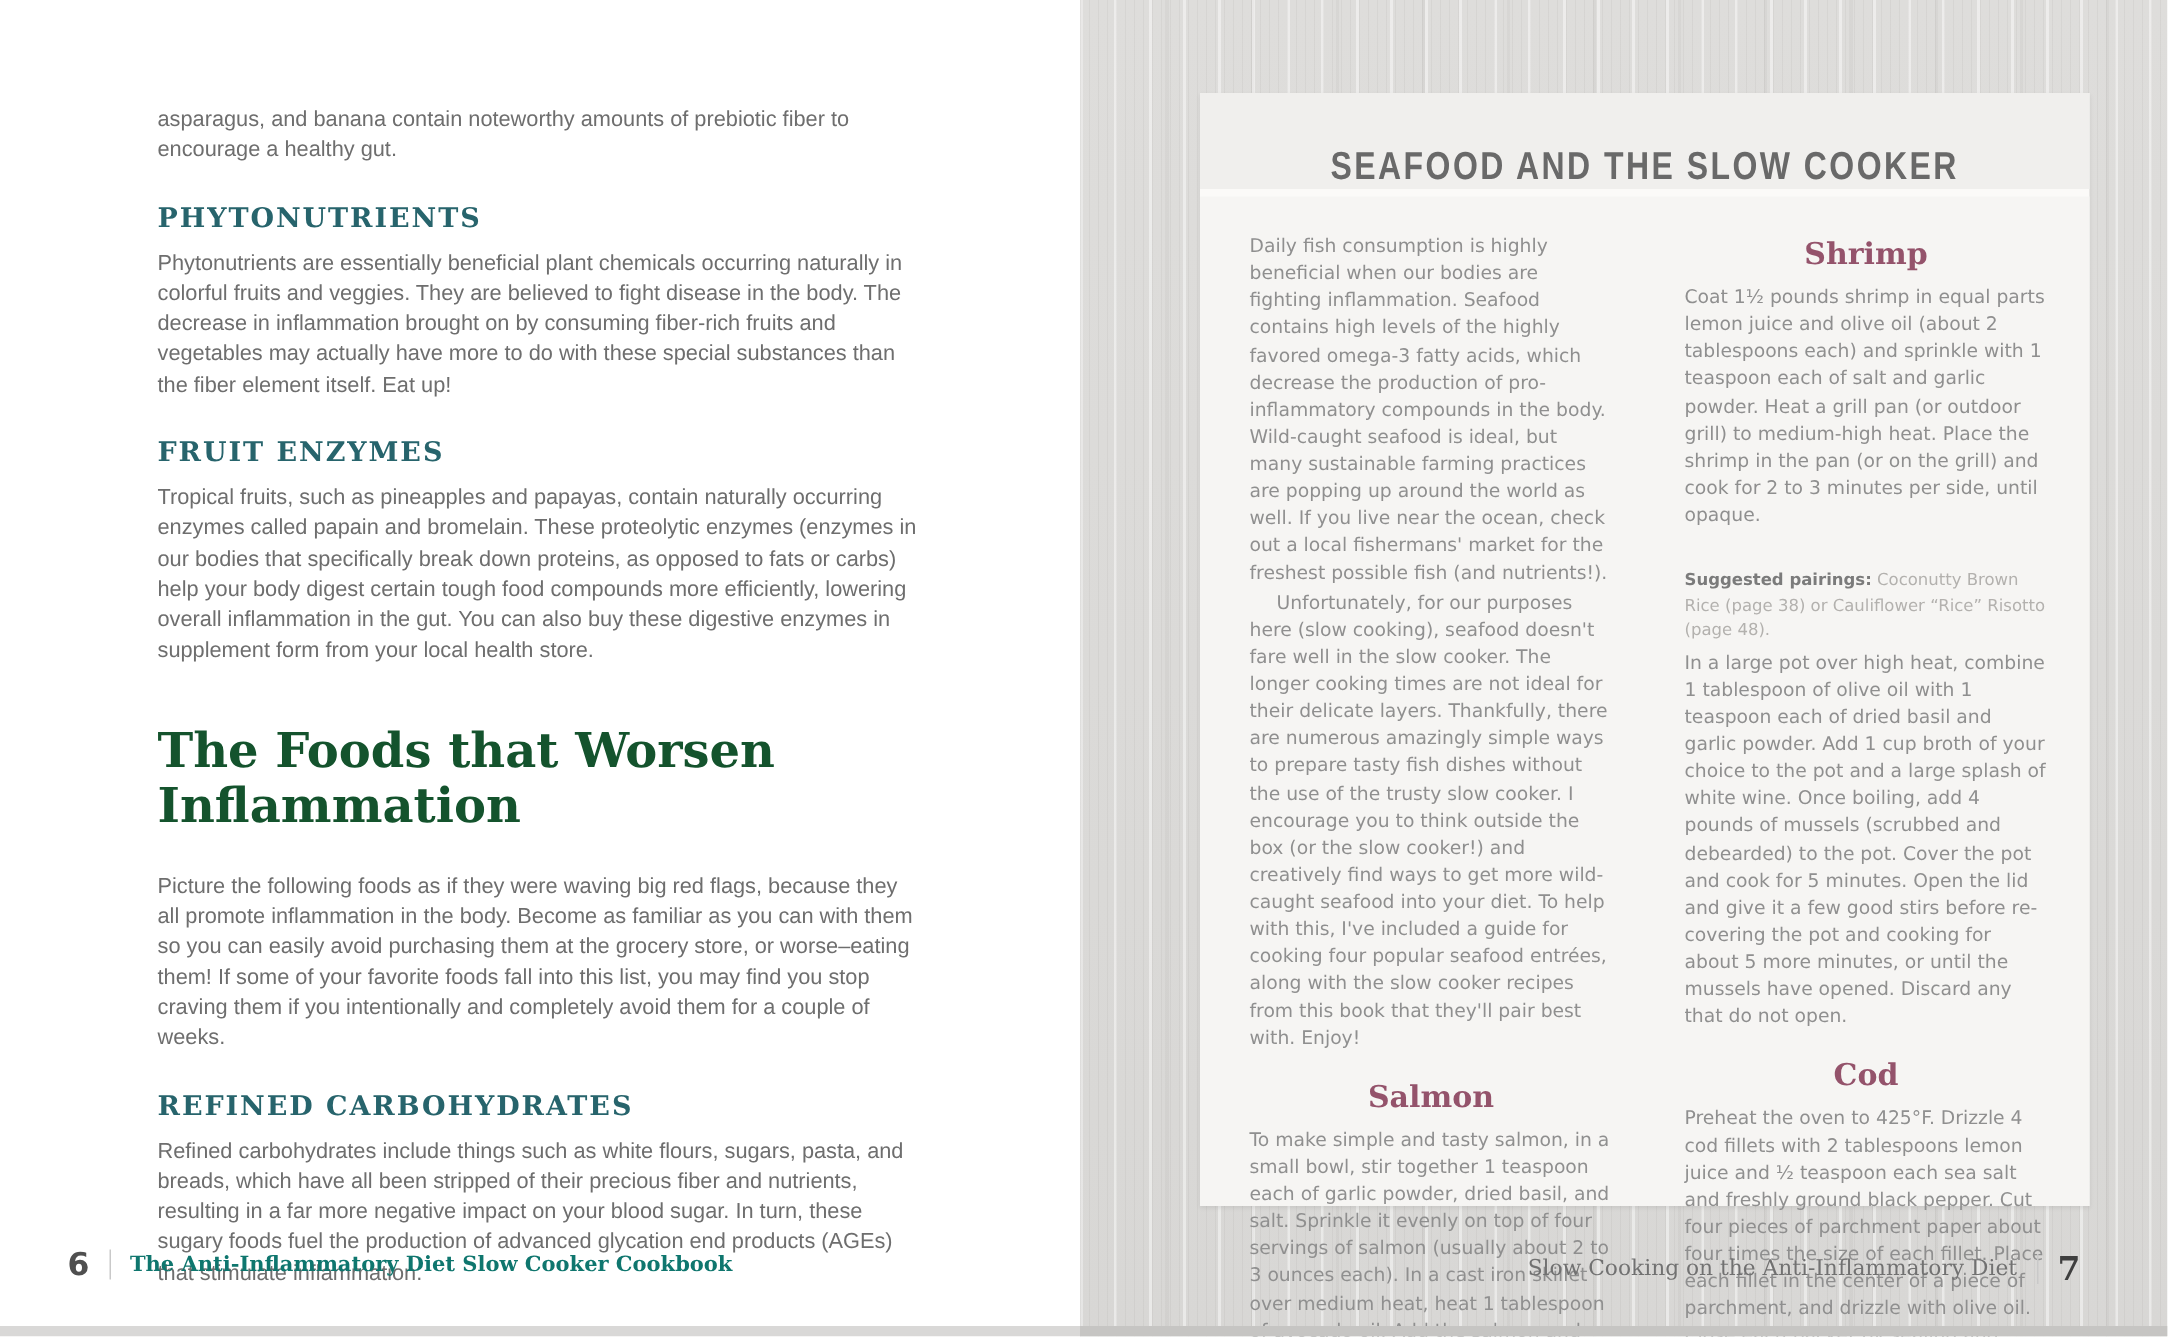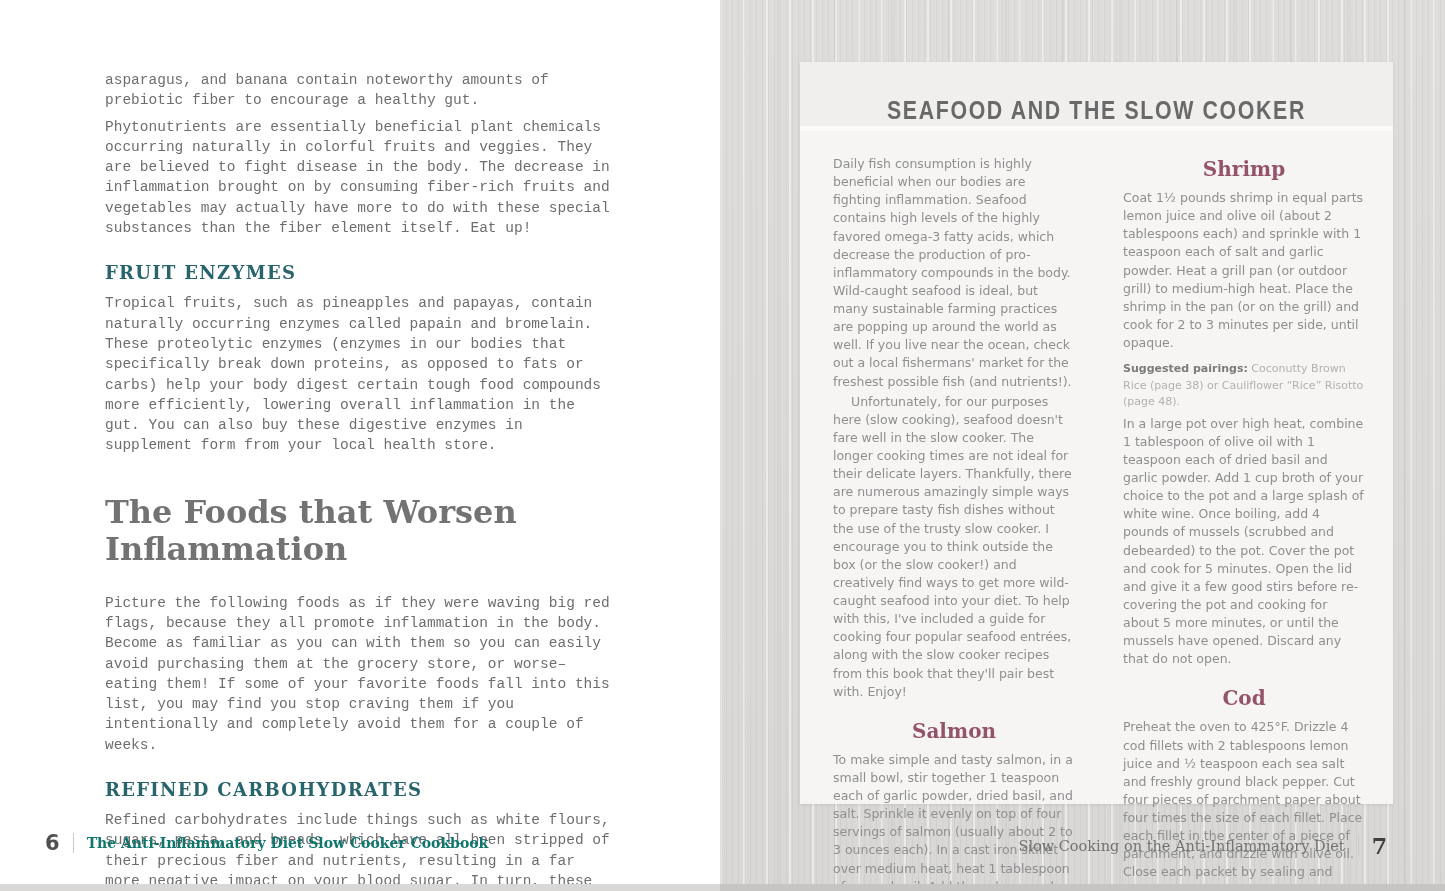--- a/index.html
+++ b/index.html
@@ -4,26 +4,26 @@
 <style>
   * { box-sizing: border-box; }
   html,body { margin:0; padding:0; }
   body { width:1445px; height:891px; overflow:hidden; }
 
   .spread { position:relative; width:1445px; height:891px; background:#ffffff; overflow:hidden; }
 
   
   .page-left { position:absolute; left:0; top:0; width:720px; height:891px; background:#ffffff; }
   .lp-content { position:absolute; left:105px; top:70px; width:510px; }
-  .lp-body { font-family:Liberation Mono, monospace; font-size:14.5px; line-height:1.4;
+  .lp-body { font-family:Liberation Sans, sans-serif; font-size:14.5px; line-height:1.4;
              color:#6e6e6e; margin:0 0 6px 0; }
   .lp-h3 { font-family:"DejaVu Serif", serif; font-size:18px; font-weight:700;
            letter-spacing:1.3px; color:#27646c; margin:24px 0 10px 0; }
   .lp-h1 { font-family:"DejaVu Serif", serif; font-size:32px; font-weight:700;
-           line-height:1.17; color:#737373; margin:38px 0 24px 0; }
+           line-height:1.17; color:#14532d; margin:38px 0 24px 0; }
   .lp-footer { position:absolute; left:45px; bottom:36px; display:flex; align-items:center; }
   .lp-pagenum { font-family:"DejaVu Sans", sans-serif; font-size:21px; font-weight:700; color:#4f4f4f; }
   .vbar { display:inline-block; width:1px; height:20px; background:#c9c9c9; margin:0 13px; }
   .lp-booktitle { font-family:"DejaVu Serif", serif; font-size:14px; font-weight:700; color:#0f766e;text-align:center; }
 
   
   .page-right { position:absolute; left:720px; top:0; width:725px; height:891px;
     background:
       repeating-linear-gradient(90deg, rgba(110,105,100,0.07) 0 1px, rgba(0,0,0,0) 1px 6px),
       repeating-linear-gradient(90deg, rgba(255,255,255,0.45) 0 2px, rgba(0,0,0,0) 2px 23px),
@@ -40,40 +40,41 @@
   .box-content { height:673px; margin-top:5px; background:#f6f5f3;
                  display:flex; padding:24px 28px 0 33px; gap:48px; }
   .box-col { flex:1; min-width:0; }
   .box-p { font-family:"DejaVu Sans", sans-serif; font-size:12.5px; line-height:1.45;
            color:#8f8f8f; margin:0 0 2px 0; }
   .box-p.indent { text-indent:18px; }
   .recipe-h { font-family:"DejaVu Serif", serif; font-size:20px; font-weight:600;
               color:#94536b; margin:18px 0 8px 0;text-align:center; }
   .recipe-h.first { margin-top:2px; }
   .pairings { font-family:"DejaVu Sans", sans-serif; font-size:11px; line-height:1.5;
-              margin:9px 0 4px 0; color:#b3b1ae; }
+              margin:27px 0 4px 0; color:#b3b1ae; }
   .pairings strong { color:#7b7b7b; font-weight:700; }
 
   .rp-footer { position:absolute; right:58px; bottom:32px; display:flex; align-items:center; }
   .rp-chaptitle { font-family:"DejaVu Serif", serif; font-size:14.5px; color:#717171; }
   .rp-pagenum { font-family:"DejaVu Serif", serif; font-size:22px; font-weight:700; color:#3f3f3f; }
 
   
   .bottom-strip-left { position:absolute; left:0; bottom:0; width:720px; height:7px; background:#d9d8d7; }
   .bottom-strip-right { position:absolute; left:720px; bottom:0; width:725px; height:7px; background:#c6c5c3; }
 </style>
 </head>
 <body>
 
 <div class="spread">
 
   <div class="page-left">
     <div class="lp-content">
       <p class="lp-body">asparagus, and banana contain noteworthy amounts of prebiotic fiber to encourage a healthy gut.</p>
 
+      <h3 class="lp-h3">PHYTONUTRIENTS</h3>
       <p class="lp-body">Phytonutrients are essentially beneficial plant chemicals occurring naturally in colorful fruits and veggies. They are believed to fight disease in the body. The decrease in inflammation brought on by consuming fiber-rich fruits and vegetables may actually have more to do with these special substances than the fiber element itself. Eat up!</p>
 
       <h3 class="lp-h3">FRUIT ENZYMES</h3>
       <p class="lp-body">Tropical fruits, such as pineapples and papayas, contain naturally occurring enzymes called papain and bromelain. These proteolytic enzymes (enzymes in our bodies that specifically break down proteins, as opposed to fats or carbs) help your body digest certain tough food compounds more efficiently, lowering overall inflammation in the gut. You can also buy these digestive enzymes in supplement form from your local health store.</p>
 
       <h1 class="lp-h1">The Foods that Worsen Inflammation</h1>
       <p class="lp-body">Picture the following foods as if they were waving big red flags, because they all promote inflammation in the body. Become as familiar as you can with them so you can easily avoid purchasing them at the grocery store, or worse–eating them! If some of your favorite foods fall into this list, you may find you stop craving them if you intentionally and completely avoid them for a couple of weeks.</p>
 
       <h3 class="lp-h3">REFINED CARBOHYDRATES</h3>
       <p class="lp-body">Refined carbohydrates include things such as white flours, sugars, pasta, and breads, which have all been stripped of their precious fiber and nutrients, resulting in a far more negative impact on your blood sugar. In turn, these sugary foods fuel the production of advanced glycation end products (AGEs) that stimulate inflammation.</p>

